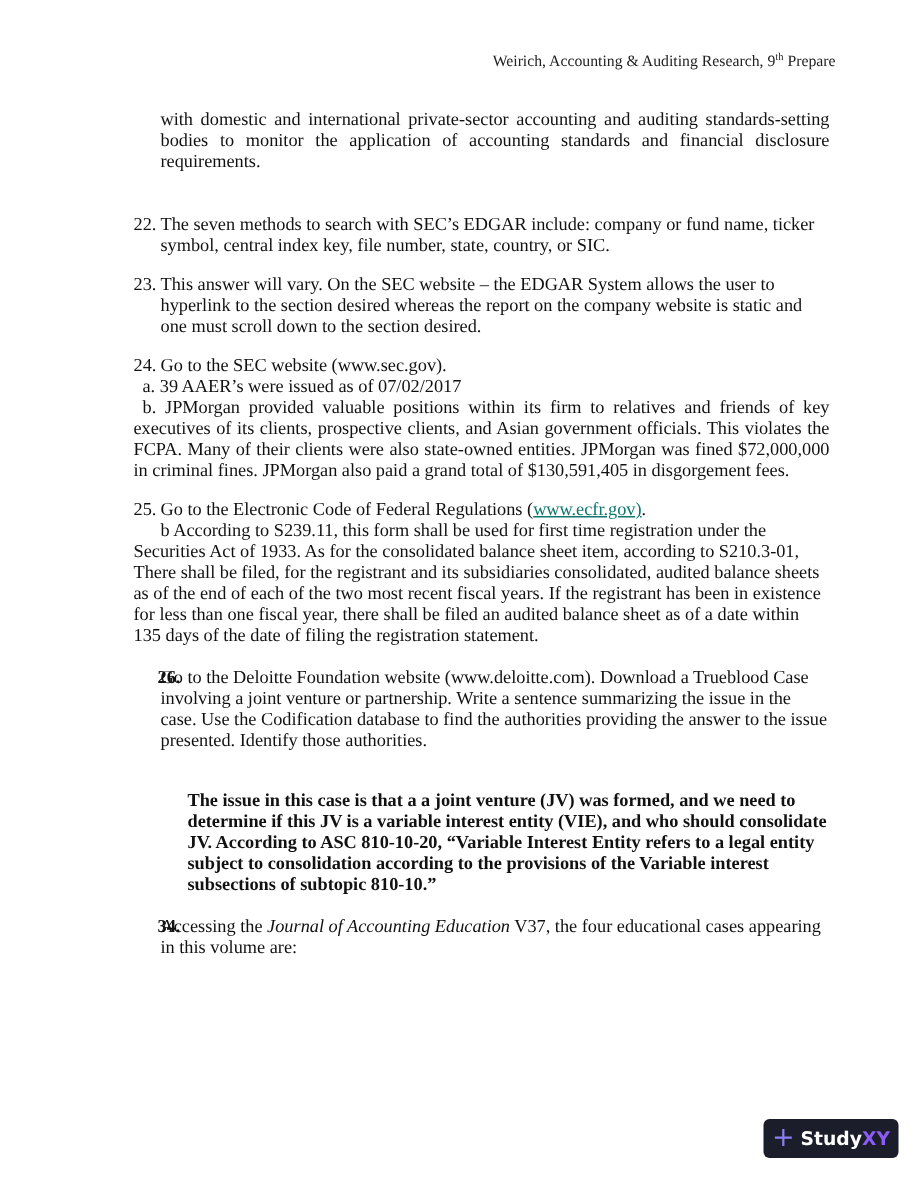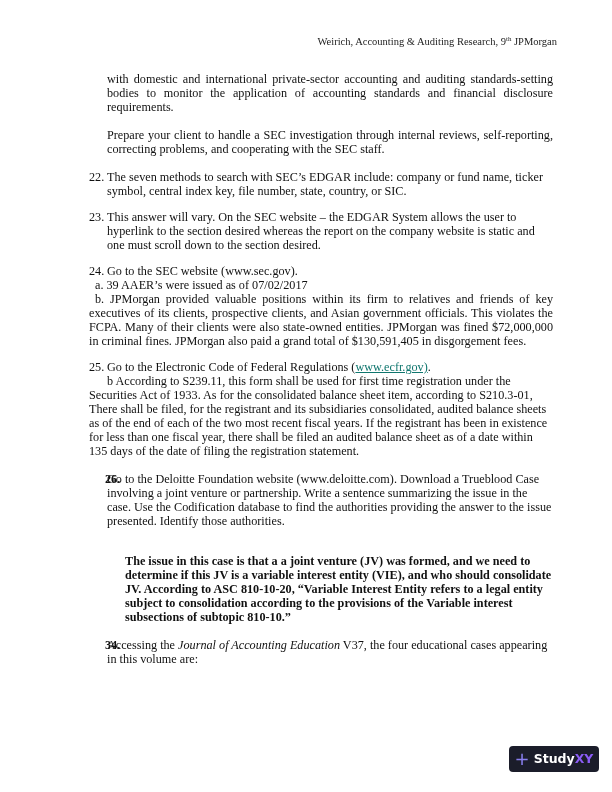--- a/index.html
+++ b/index.html
@@ -83,29 +83,28 @@
       line-height: 1;
     }
     .logo .xy { color: #8b5cf6; }
   </style>
 </head>
 <body>
 
 <div class="page">
 
   <div class="header">
-    <span>Weirich, Accounting &amp; Auditing Research, 9</span><sup>th</sup><span> JPMorgan</span>
+    <span>Weirich, Accounting &amp; Auditing Research, 9</span><sup>th</sup><span> Prepare</span>
   </div>
 
   <div class="body">
 
     <div class="indent-block">
       <p class="justify">with domestic and international private-sector accounting and auditing standards-setting bodies to   monitor the application of accounting standards and financial disclosure requirements.</p>
       <div class="gap"></div>
-      <p class="justify">Prepare your client to handle a SEC investigation through internal reviews, self-reporting, correcting problems, and cooperating with the SEC staff.</p>
     </div>
 
     <div class="gap"></div>
 
     <div class="item">
       <span class="num">22.</span>
       <p>The seven methods to search with SEC’s EDGAR include: company or fund name, ticker symbol, central index key, file number, state, country, or SIC.</p>
     </div>
 
     <div class="gap-sm"></div>

